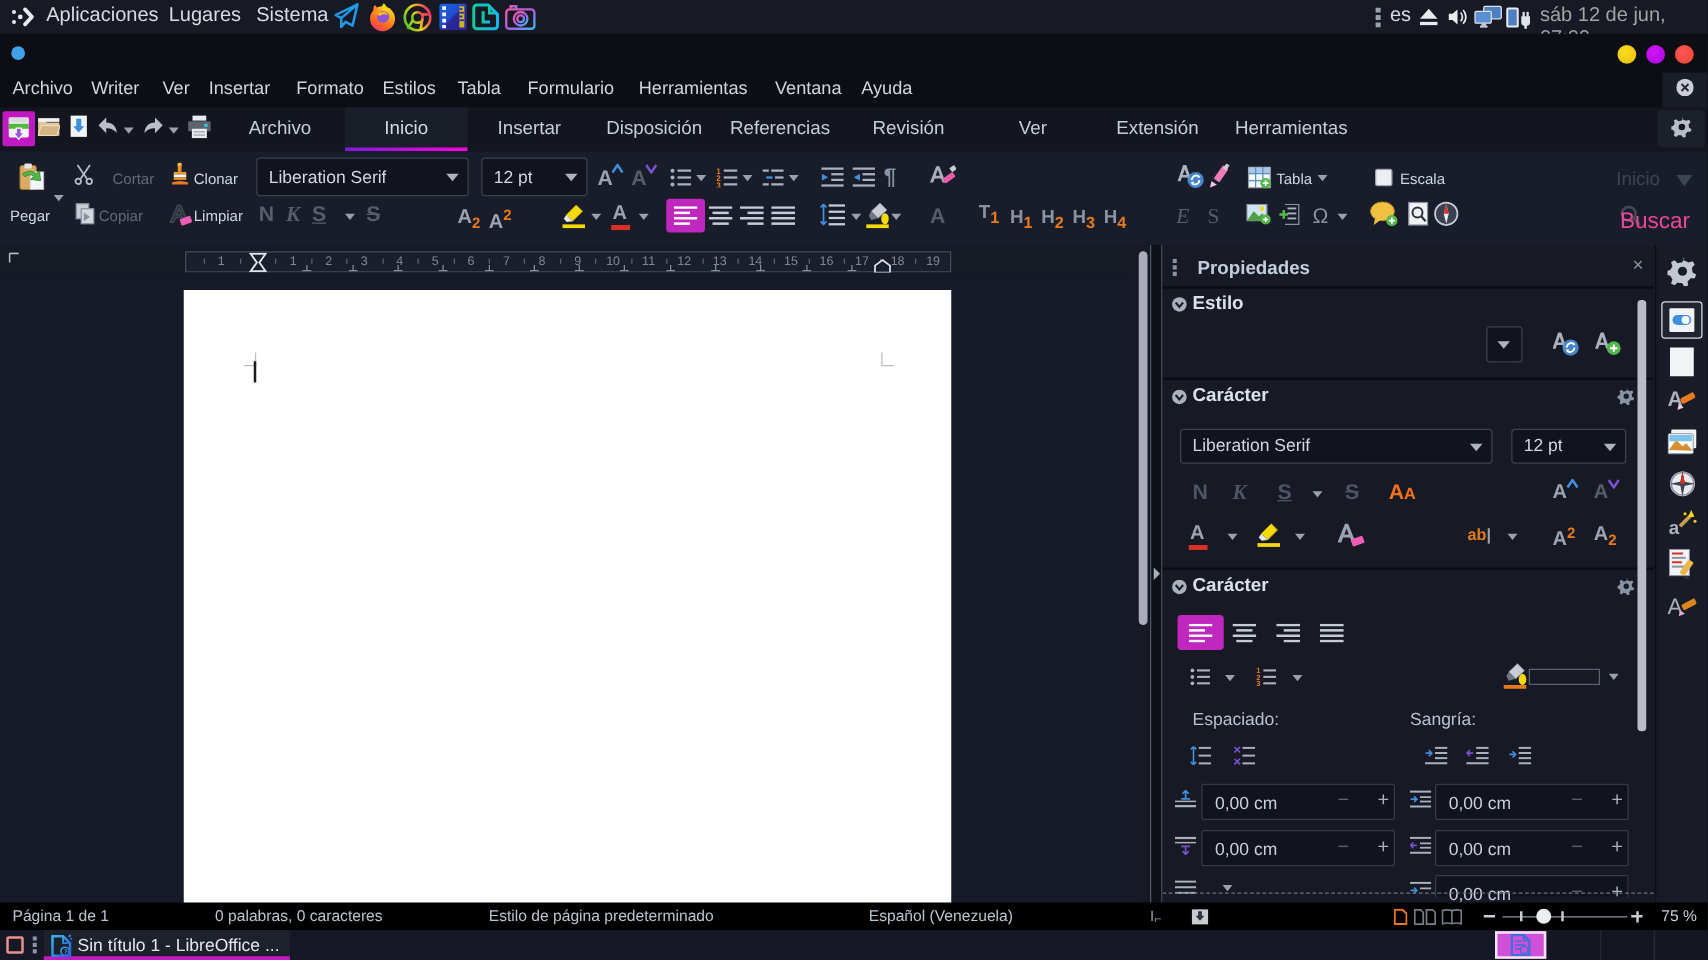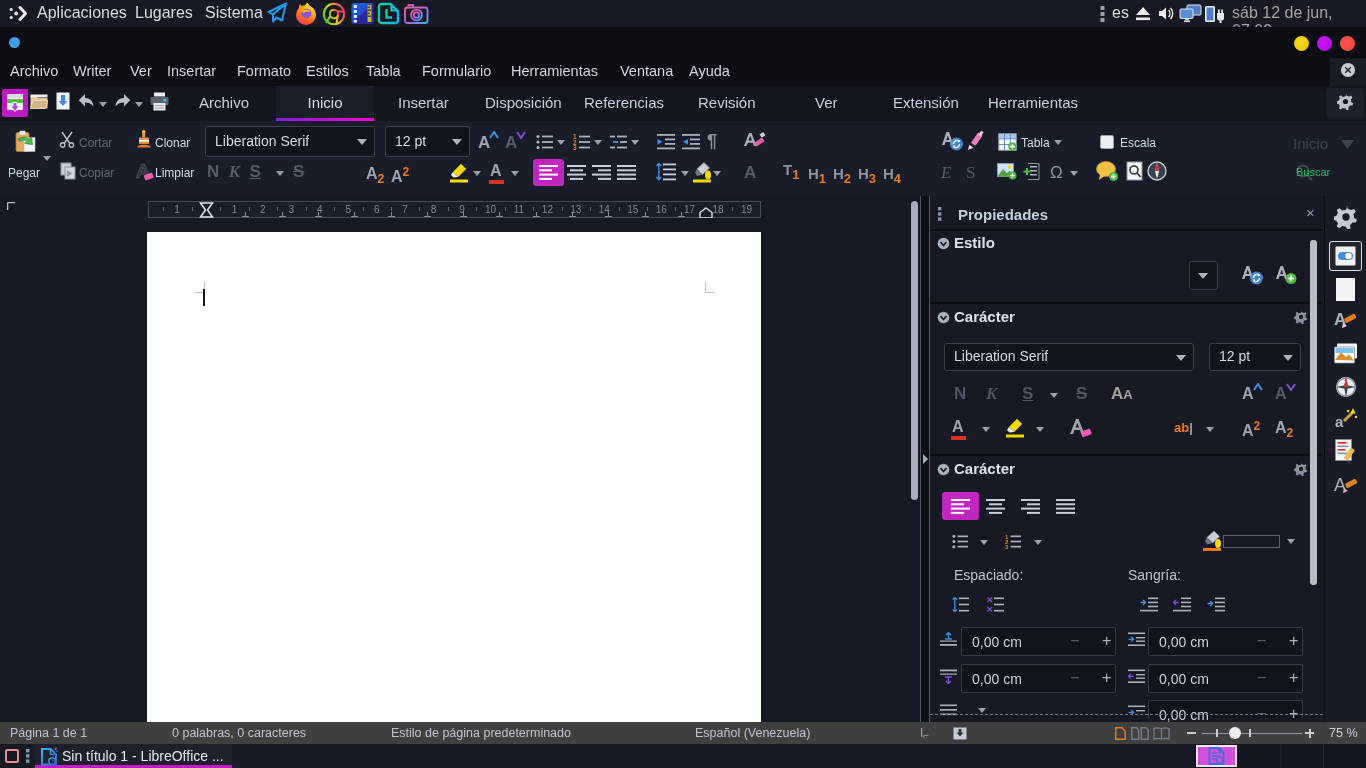--- a/index.html
+++ b/index.html
@@ -39,21 +39,21 @@
 #ruler .num{position:absolute;top:2px;font-size:10px;color:#7e8798;transform:translateX(-50%);}
 #ruler .tick{position:absolute;top:5px;width:1px;height:4px;background:#5b6372;}
 #ruler .tab{position:absolute;bottom:0;width:7px;height:5px;border-bottom:1px solid #848d9c;background:linear-gradient(#848d9c,#848d9c) 50% 0/1px 4px no-repeat;}
 
 #main{left:0;top:218px;width:1366px;height:504px;background:#161a26;}
 #page{position:absolute;left:147px;top:14px;width:614px;height:504px;background:#ffffff;}
 
 #sidebar{left:930px;top:196px;width:393px;height:526px;background:#171a25;font-size:14px;color:#c7cedb;overflow:hidden;}
 #tabstrip{left:1324px;top:196px;width:42px;height:526px;background:#191c27;border-left:1px solid #0c0e14;}
 
-#statusbar{left:0;top:722px;width:1366px;height:22px;background:#404040;color:#bcc3cf;font-size:12.5px;}
+#statusbar{left:0;top:722px;width:1366px;height:22px;background:#000000;color:#bcc3cf;font-size:12.5px;}
 #statusbar span{position:absolute;top:4px;}
 
 #taskbar{left:0;top:744px;width:1366px;height:24px;background:#161925;}
 .secthdr{position:absolute;font-weight:bold;color:#dbe1eb;font-size:14px;}
 .sblabel{position:absolute;color:#b9c1cf;font-size:14px;}
 .spin{position:absolute;background:#11141c;border:1px solid #343b49;border-radius:2px;height:29px;}
 .spin .v{position:absolute;left:10px;top:6px;color:#c9d0db;font-size:14px;}
 .spin .m{position:absolute;top:4px;color:#596070;font-size:16px;}
 .spin .p{position:absolute;top:4px;color:#aab1bd;font-size:16px;}
 svg{display:block;}
@@ -273,21 +273,21 @@
   <div class="abs dna" style="left:43px;top:35px"></div>
   <span class="tbtxt abs" style="left:8px;top:45px">Pegar</span>
   <svg class="abs" style="left:59px;top:10px" width="16" height="17" viewBox="0 0 16 17">
     <g stroke="#b9bec8" stroke-width="1.4" fill="none">
     <path d="M3 1 L10.5 12"></path>
           <path d="M13 1 L5.5 12"></path>
     <circle cx="3.6" cy="14" r="2.2"></circle>
           <circle cx="12.4" cy="14" r="2.2"></circle>
         </g>
   </svg>
-  <span class="tbgray" style="left:79px;top:15px">Cortar</span>
+  <span class="tbgray" style="left:90px;top:15px">Cortar</span>
   <svg class="abs" style="left:60px;top:41px" width="17" height="18" viewBox="0 0 17 18">
     <rect x="1" y="1" width="10" height="12" fill="#c9ccd3" stroke="#8a93a3" stroke-width="1"></rect>
     <rect x="5" y="5" width="10" height="12" fill="#d4d7dd" stroke="#8a93a3" stroke-width="1"></rect>
     <path d="M7 8 L12 11.5 L7 15 Z" fill="#8a93a3"></path>
   </svg>
   <span class="tbgray" style="left:79px;top:45px">Copiar</span>
   <svg class="abs" style="left:135px;top:9px" width="18" height="21" viewBox="0 0 18 21">
     <circle cx="8.7" cy="1.8" r="1.8" fill="#f0c040"></circle>
     <rect x="7.2" y="2.5" width="3" height="5" fill="#e8962e"></rect>
     <rect x="4" y="7.5" width="10" height="2" fill="#e8962e"></rect>
@@ -510,21 +510,21 @@
   </svg>
   <svg class="abs" style="left:1147px;top:40px" width="20" height="20" viewBox="0 0 20 20">
     <circle cx="10" cy="10" r="9" fill="#3a4152" stroke="#c9ccd3" stroke-width="1.4"></circle>
     <path d="M10 2 L12 10 L10 18 L8 10 Z" fill="#e9ebef"></path>
     <path d="M10 2 L12 10 L8 10 Z" fill="#d93025"></path>
   </svg>
   <svg class="abs" style="left:1296px;top:43px" width="17" height="17" viewBox="0 0 17 17">
     <circle cx="7" cy="7" r="5.5" fill="none" stroke="#444b59" stroke-width="2"></circle>
     <path d="M11 11 L16 16" stroke="#444b59" stroke-width="2"></path>
   </svg>
-  <span class="abs" style="left:1296px;top:45px;color:#22c55e;font-size:11px">Buscar</span>
+  <span class="abs" style="left:1296px;top:45px;color:#ec4899;font-size:18px">Buscar</span>
 </div>
 <div id="rulerband" class="abs">
   <svg class="abs" style="left:7px;top:6px" width="11" height="11" viewBox="0 0 11 11">
     <path d="M0.5 0.5 H8 M0.5 0.5 V8" stroke="#b9bec8" stroke-width="1.6" fill="none"></path>
   </svg>
   <div id="ruler">
     <span class="num" style="left:28px">1</span>
     <span class="num" style="left:85.5px">1</span>
     <span class="num" style="left:113.9px">2</span>
     <span class="num" style="left:142.3px">3</span>
@@ -651,21 +651,21 @@
   <div class="combo" style="left:279px;top:147px;width:92px;height:28px">
         <span class="cv" style="top:4px">12 pt</span>
         <span class="ar" style="top:11px"></span>
       </div>
 
   <div class="abs" style="left:24px;top:188px;color:#4e5565;font-size:17px;font-weight:bold">N</div>
   <div class="abs" style="left:56px;top:188px;color:#4e5565;font-size:17px;font-weight:bold;font-style:italic;font-family:'Liberation Serif',serif">K</div>
   <div class="abs" style="left:92px;top:188px;color:#4e5565;font-size:17px;font-weight:bold;text-decoration:underline">S</div>
   <div class="abs dna" style="left:120px;top:197px"></div>
   <div class="abs" style="left:146px;top:188px;color:#4e5565;font-size:17px;font-weight:bold;text-decoration:line-through">S</div>
-  <div class="abs" style="left:181px;top:188px;color:#a3a3a3;font-size:17px;font-weight:bold">A<span style="font-size:13px">A</span></div>
+  <div class="abs" style="left:181px;top:188px;color:#f97316;font-size:17px;font-weight:bold">A<span style="font-size:13px">A</span></div>
   <span class="abs" style="left:312px;top:189px;color:#9ba3b0;font-size:16px;font-weight:bold">A</span>
   <svg class="abs" style="left:323px;top:187px" width="10" height="8" viewBox="0 0 10 8">
         <path d="M1 7 L5 1 L9 7" fill="none" stroke="#3f8fdf" stroke-width="2"></path>
       </svg>
   <span class="abs" style="left:345px;top:189px;color:#565d6b;font-size:16px;font-weight:bold">A</span>
   <svg class="abs" style="left:356px;top:187px" width="10" height="8" viewBox="0 0 10 8">
         <path d="M1 1 L5 7 L9 1" fill="none" stroke="#7a4fd0" stroke-width="2"></path>
       </svg>
 
   <span class="abs" style="left:22px;top:222px;color:#9ba3b0;font-size:16px;font-weight:bold">A</span>

